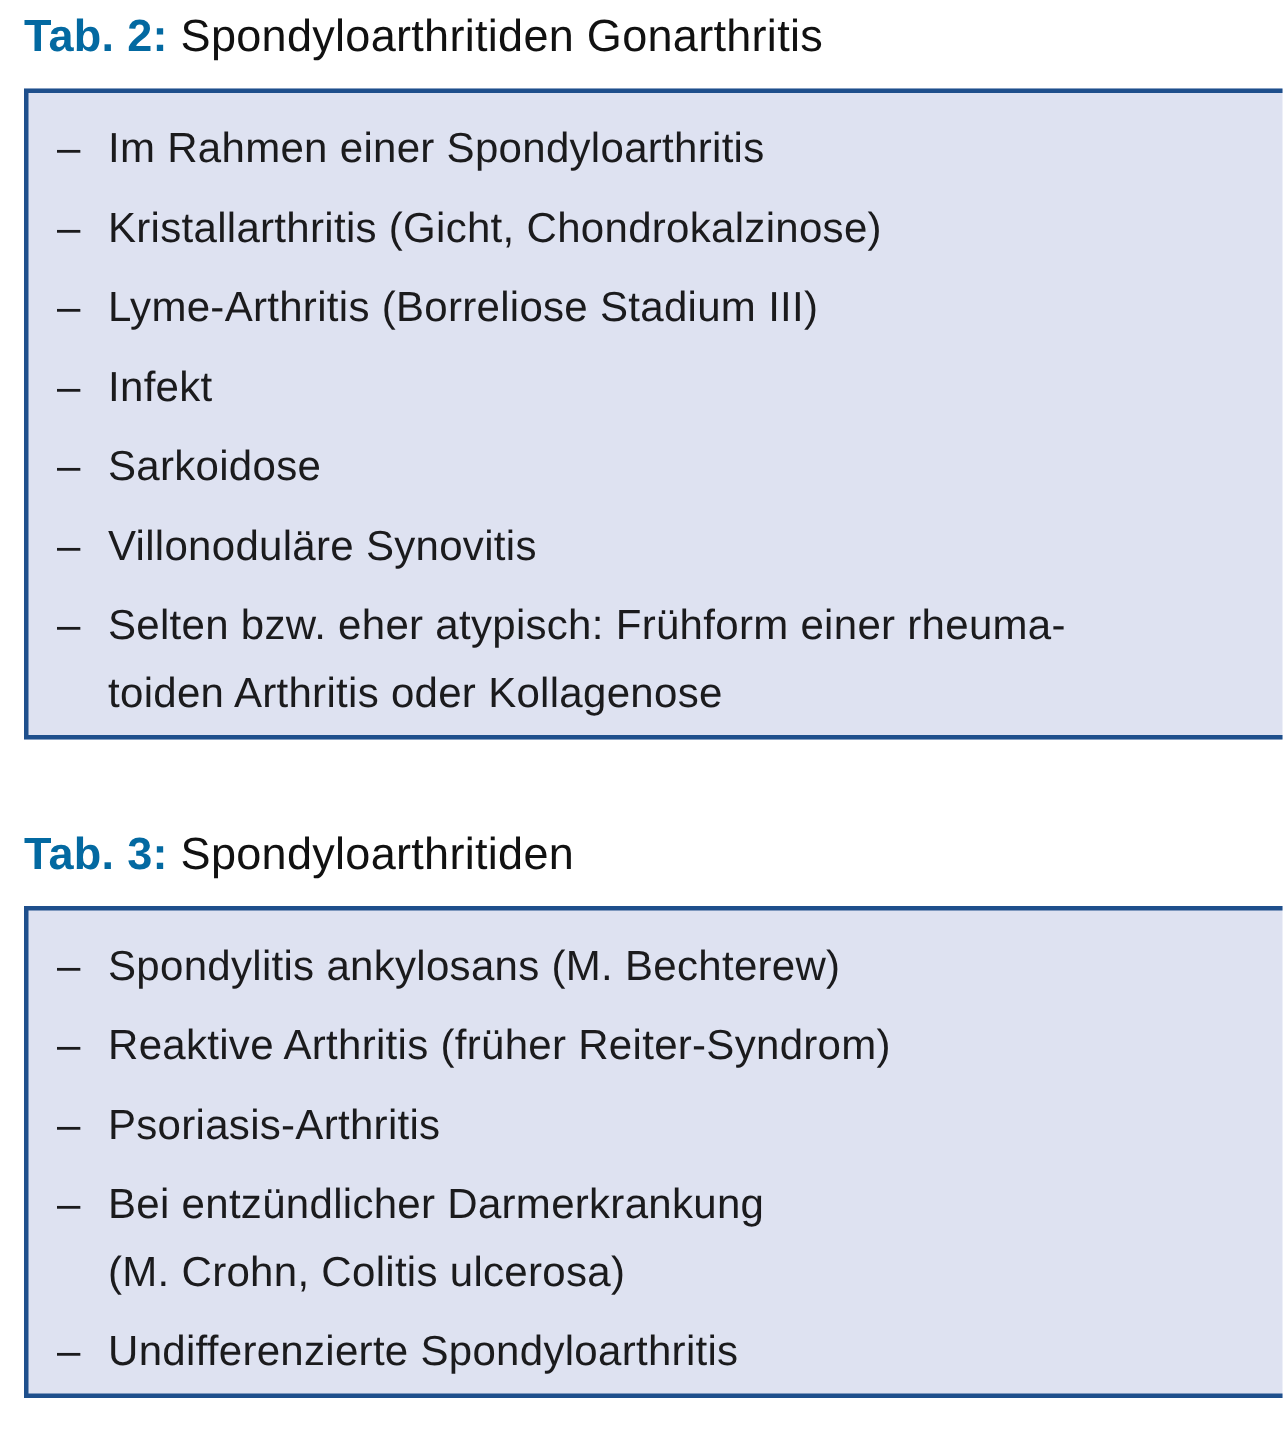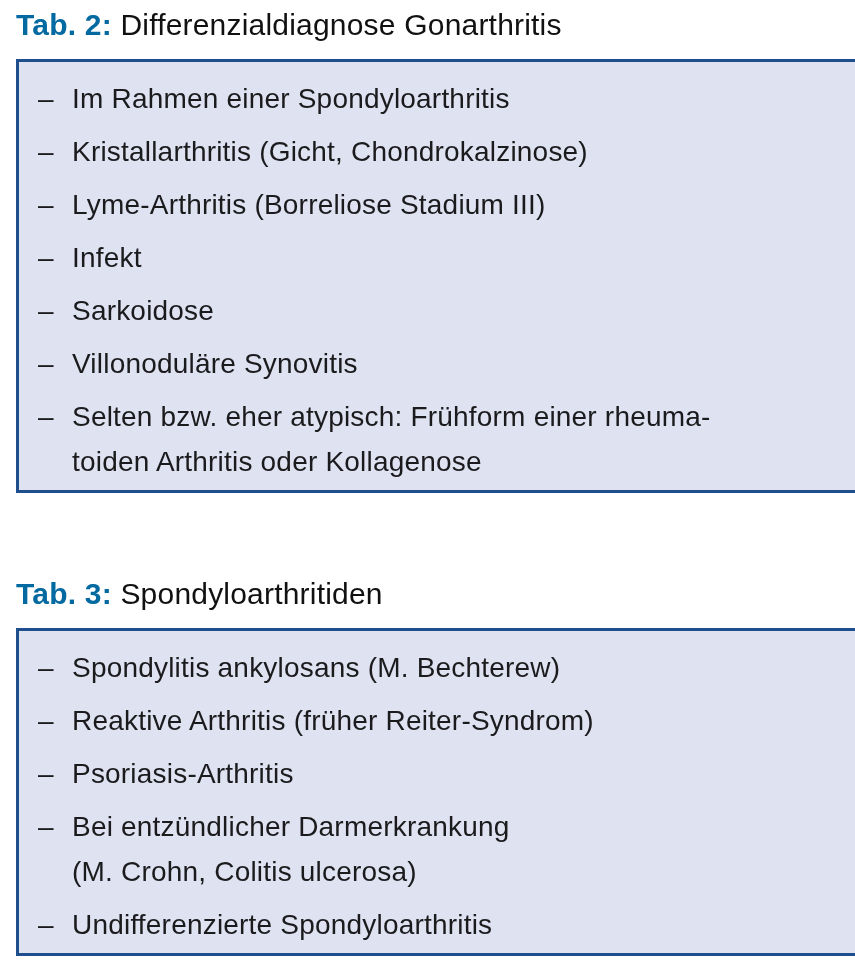--- a/index.html
+++ b/index.html
@@ -28,21 +28,21 @@
     color: #0369a1;
   }
   .table-box {
     border: 3px solid #1e4f8c;
     background: #dee2f1;
     width: 819px;
     box-sizing: content-box;
     padding: 14px 20px 6px 19px;
   }
   .section-2 {
-    margin-top: 84px;
+    margin-top: 60px;
   }
   .item-list {
     list-style: none;
     margin: 0;
     padding: 0;
   }
   .list-item {
     display: flex;
     align-items: flex-start;
     font-size: 28px;
@@ -61,21 +61,21 @@
     white-space: pre-line;
     flex: 1 1 auto;
   }
 </style>
 </head>
 <body>
 
 <main>
 
   <section class="table-block section-1">
-    <h2 class="table-title"><strong class="title-label">Tab. 2:</strong> <span class="title-text">Differenzialdiagnose Gonarthritis</span></h2>
+    <h2 class="table-title"><strong class="title-label">Tab. 2:</strong> <span class="title-text">Spondyloarthritiden Gonarthritis</span></h2>
     <div class="table-box">
       <ul class="item-list">
         <li class="list-item">
           <span class="dash">–</span>
           <span class="item-text">Im Rahmen einer Spondyloarthritis</span>
         </li>
         <li class="list-item">
           <span class="dash">–</span>
           <span class="item-text">Kristallarthritis (Gicht, Chondrokalzinose)</span>
         </li>

